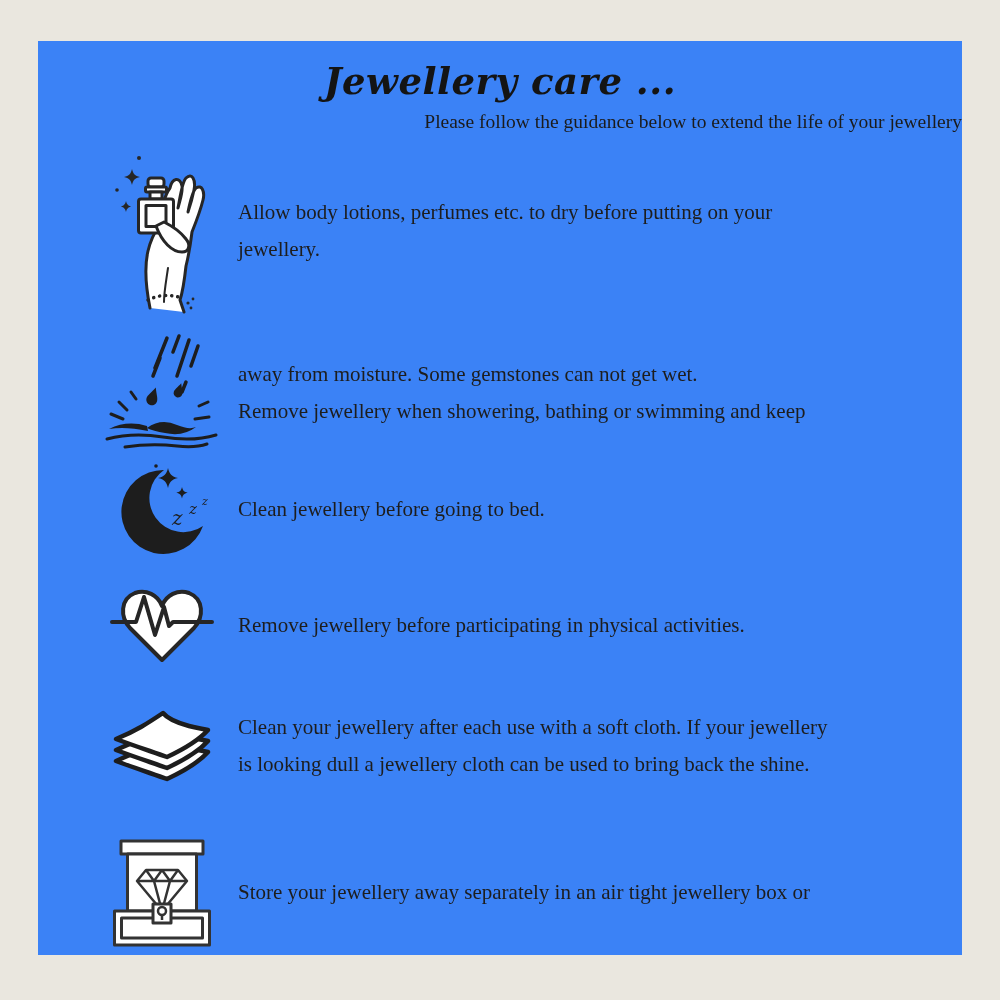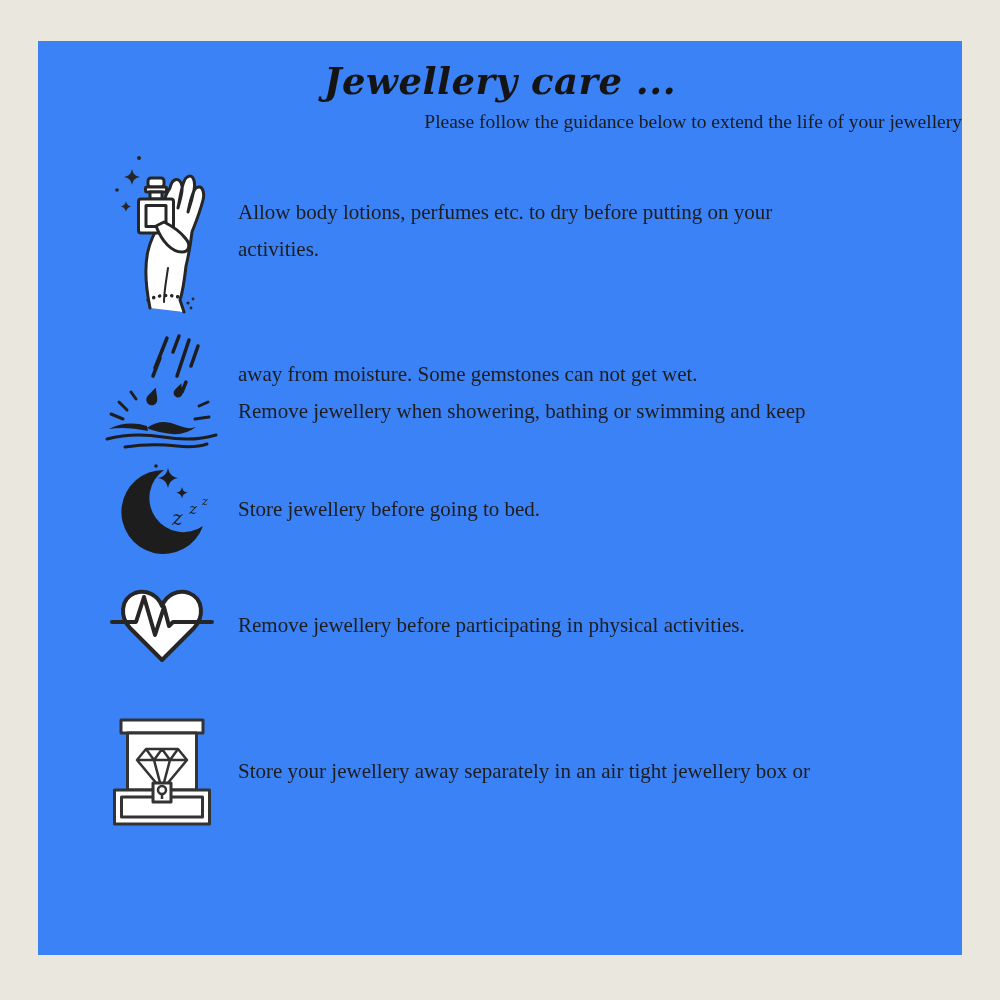--- a/index.html
+++ b/index.html
@@ -66,21 +66,21 @@
           <path d="M62,120 C60,134 58,144 58,154" stroke-width="2"></path>
 
           <path d="M42,152 Q58,144 76,150" stroke-width="3.5" stroke-dasharray="0.1 6"></path>
           <circle cx="82" cy="155" r="1.6" fill="#262626" stroke="none"></circle>
           <circle cx="87" cy="151" r="1.4" fill="#262626" stroke="none"></circle>
           <circle cx="85" cy="160" r="1.4" fill="#262626" stroke="none"></circle>
         </svg>
       </div>
       <div class="text">
         <div class="line">Allow body lotions, perfumes etc. to dry before putting on your</div>
-        <div class="line">activities.</div>
+        <div class="line">jewellery.</div>
       </div>
     </div>
 
     <div class="row row-2">
       <div class="icon-box">
         <svg width="118" height="122" viewBox="0 0 118 122" fill="none" stroke="#1d1d1d" stroke-width="3.5" stroke-linecap="round" stroke-linejoin="round">
           <path d="M64,6 L52,36"></path>
           <path d="M76,4 L70,20"></path>
           <path d="M86,8 L74,44"></path>
           <path d="M95,14 L88,34"></path>
@@ -111,36 +111,49 @@
           <path d="M52,8 A42,42 0 1 0 91,64 A33,33 0 1 1 52,8 Z" fill="#1d1d1d"></path>
           <circle cx="44" cy="4" r="1.8" fill="#1d1d1d"></circle>
           <path d="M56,6 C57.6,12.5 59.5,14.4 66,16 C59.5,17.6 57.6,19.5 56,26 C54.4,19.5 52.5,17.6 46,16 C52.5,14.4 54.4,12.5 56,6 Z" fill="#1d1d1d"></path>
           <path d="M70,25 C70.9,28.7 72,29.8 75.7,30.7 C72,31.6 70.9,32.7 70,36.4 C69.1,32.7 68,31.6 64.3,30.7 C68,29.8 69.1,28.7 70,25 Z" fill="#1d1d1d"></path>
           <text class="zzz" x="60" y="63" font-size="20">z</text>
           <text class="zzz" x="77" y="52" font-size="15">z</text>
           <text class="zzz" x="90" y="43" font-size="11">z</text>
         </svg>
       </div>
       <div class="text">
-        <div class="line">Store jewellery before going to bed.</div>
+        <div class="line">Clean jewellery before going to bed.</div>
       </div>
     </div>
 
     <div class="row row-4">
       <div class="icon-box">
         <svg width="104" height="88" viewBox="0 0 104 88" fill="none" stroke="#262626" stroke-width="4" stroke-linecap="round" stroke-linejoin="round">
           <path d="M52,79 L20,47 C10,36 10,18 25,12 C36,8 48,14 52,25 C56,14 68,8 79,12 C94,18 94,36 84,47 L52,79 Z" fill="#ffffff"></path>
           <path d="M2,41 H26 L34,16 L45,54 L54,26 L59,45 L63,41 H102"></path>
         </svg>
       </div>
       <div class="text">
         <div class="line">Remove jewellery before participating in physical activities.</div>
       </div>
     </div>
 
+    <div class="row row-5">
+      <div class="icon-box">
+        <svg width="112" height="82" viewBox="0 0 112 82" fill="#ffffff" stroke="#1d1d1d" stroke-width="4.5" stroke-linejoin="round">
+          <path d="M10,56 C30,48 42,40 57,30 C61,35 72,40 83,43 C91,45 98,46 102,47 C92,58 76,67 61,74 C44,68 26,62 10,56 Z"></path>
+          <path d="M10,45 C30,37 42,29 57,19 C61,24 72,29 83,32 C91,34 98,35 102,36 C92,47 76,56 61,63 C44,57 26,51 10,45 Z"></path>
+          <path d="M10,34 C30,26 42,18 57,8 C61,13 72,18 83,21 C91,23 98,24 102,25 C92,36 76,45 61,52 C44,46 26,40 10,34 Z"></path>
+        </svg>
+      </div>
+      <div class="text">
+        <div class="line">Clean your jewellery after each use with a soft cloth. If your jewellery</div>
+        <div class="line">is looking dull a jewellery cloth can be used to bring back the shine.</div>
+      </div>
+    </div>
 
     <div class="row row-6">
       <div class="icon-box">
         <svg width="104" height="114" viewBox="0 0 104 114" fill="none" stroke="#333333" stroke-width="3" stroke-linejoin="round">
           <rect x="11" y="5" width="82" height="13" fill="#ffffff"></rect>
           <rect x="17.5" y="18" width="69" height="57" fill="#ffffff"></rect>
           <g stroke-width="2.5">
             <path d="M36,34 H68 L77,45 L52,75 L27,45 Z"></path>
             <path d="M36,34 L44,45 M68,34 L60,45 M27,45 H77 M44,45 L52,75 M60,45 L52,75 M52,34 L44,45 M52,34 L60,45"></path>
           </g>

